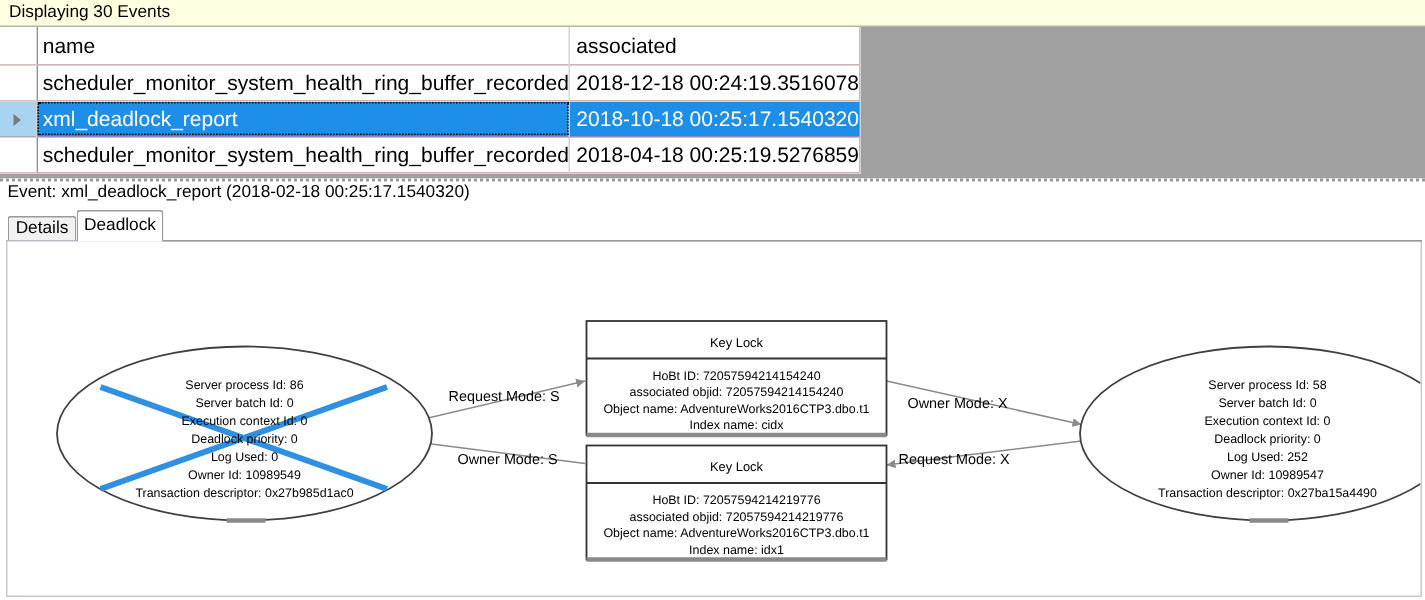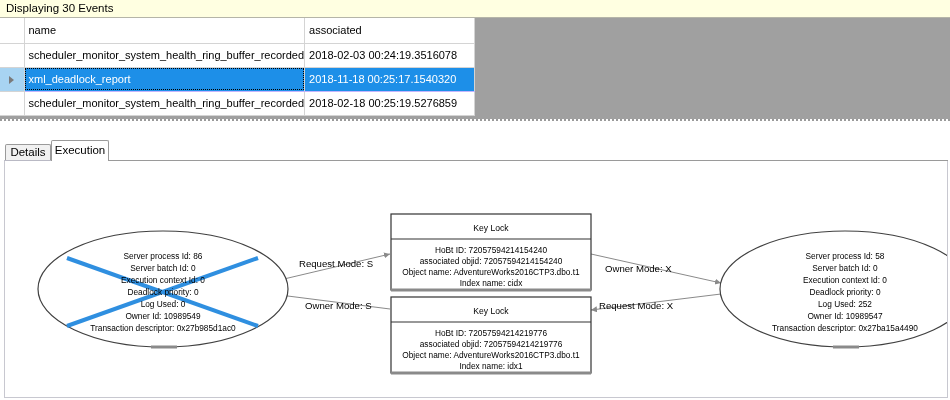--- a/index.html
+++ b/index.html
@@ -34,21 +34,21 @@
   .grid-wrap {
     position: absolute; left: 0; top: 18px;
     width: 950px; height: 101px;
     background: #a0a0a0;
     overflow: hidden;
   }
   table.grid {
     border-collapse: collapse;
     table-layout: fixed;
     background: #b91c1c;
-    font-size: 11px;
+    font-size: 14px;
   }
   table.grid col.c-sel { width: 24px; }
   table.grid col.c-name { width: 278px; }
   table.grid col.c-ts { width: 170px; }
 
   table.grid th, table.grid td {
     border: 1px solid #d4d4d4;
     border-top: none;
     border-left: none;
     height: 24px;
@@ -182,43 +182,44 @@
         <tr class="hdr">
           <th class="sel-cell"></th>
           <th>name</th>
           <th>associated</th>
         </tr>
       </thead>
       <tbody>
         <tr>
           <td class="sel-cell"></td>
           <td>scheduler_monitor_system_health_ring_buffer_recorded</td>
-          <td>2018-02-03 00:24:19.3516078</td>
+          <td>2018-12-18 00:24:19.3516078</td>
         </tr>
         <tr class="row-selected">
           <td class="sel-cell">
             <span class="arrow-glyph"></span>
           </td>
           <td class="cell-focus">xml_deadlock_report</td>
-          <td>2018-11-18 00:25:17.1540320</td>
+          <td>2018-10-18 00:25:17.1540320</td>
         </tr>
         <tr>
           <td class="sel-cell"></td>
           <td>scheduler_monitor_system_health_ring_buffer_recorded</td>
-          <td>2018-02-18 00:25:19.5276859</td>
+          <td>2018-04-18 00:25:19.5276859</td>
         </tr>
       </tbody>
     </table>
   </div>
 
   <div class="event-strip"></div>
+  <div class="event-label">Event: xml_deadlock_report (2018-02-18 00:25:17.1540320)</div>
 
   <div class="tabstrip">
     <div class="tab t-details">Details</div>
-    <div class="tab t-deadlock">Execution</div>
+    <div class="tab t-deadlock">Deadlock</div>
   </div>
 
   <div class="panel">
     <svg class="diagram" viewBox="0 0 942 236">
 
       <defs>
         <marker id="ah" markerWidth="7" markerHeight="7" refX="6" refY="3" orient="auto" markerUnits="strokeWidth">
           <path d="M0,0 L6,3 L0,6 z" fill="#8a8a8a"></path>
         </marker>
       </defs>

